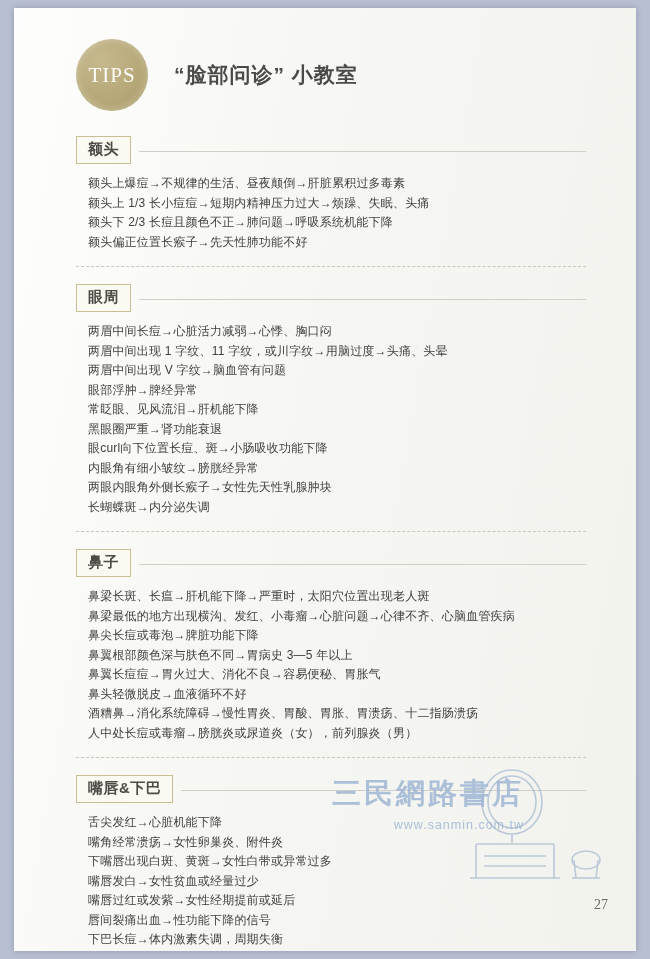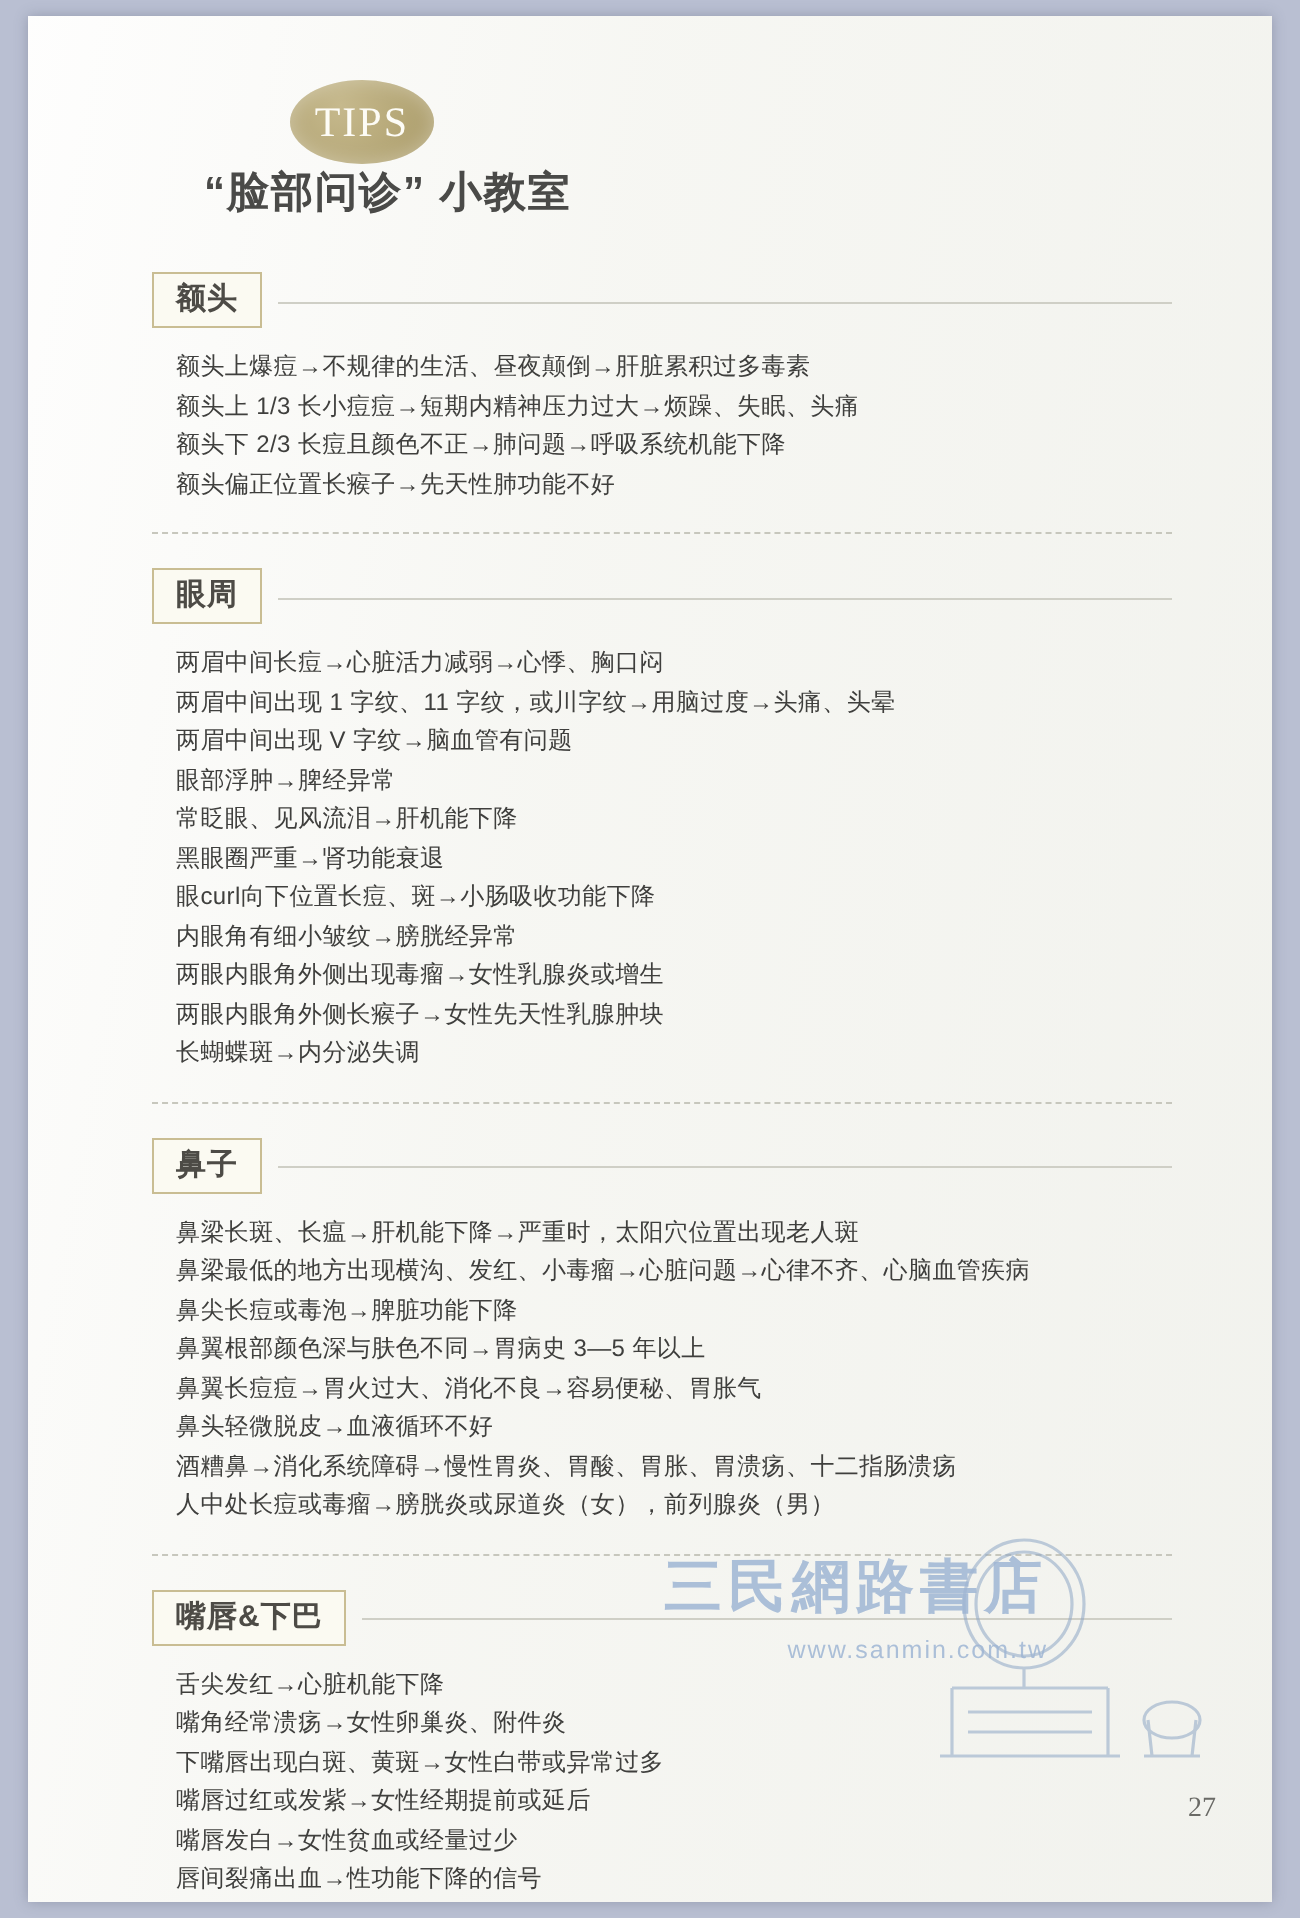--- a/index.html
+++ b/index.html
@@ -37,21 +37,20 @@
   }
 
   
   .header {
     position: absolute;
     left: 62px;
     top: 32px;
     height: 70px;
     display: flex;
     align-items: center;
-    flex-direction: column;
   }
   .tips-badge {
     width: 72px;
     height: 72px;
     border-radius: 50%;
     background: radial-gradient(circle at 35% 30%, #c6b98d 0%, #b6a878 55%, #a99a68 100%);
     display: flex;
     align-items: center;
     justify-content: center;
     color: #fdfcf6;
@@ -195,21 +194,20 @@
         </div>
         <div class="lines">
           <div class="line">两眉中间长痘→心脏活力减弱→心悸、胸口闷</div>
           <div class="line">两眉中间出现 1 字纹、11 字纹，或川字纹→用脑过度→头痛、头晕</div>
           <div class="line">两眉中间出现 V 字纹→脑血管有问题</div>
           <div class="line">眼部浮肿→脾经异常</div>
           <div class="line">常眨眼、见风流泪→肝机能下降</div>
           <div class="line">黑眼圈严重→肾功能衰退</div>
           <div class="line">眼curl向下位置长痘、斑→小肠吸收功能下降</div>
           <div class="line">内眼角有细小皱纹→膀胱经异常</div>
-          <div class="line">两眼内眼角外侧出现毒瘤→女性乳腺炎或增生</div>
           <div class="line">两眼内眼角外侧长瘊子→女性先天性乳腺肿块</div>
           <div class="line">长蝴蝶斑→内分泌失调</div>
         </div>
         <div class="divider"></div>
       </div>
 
       <div class="section">
         <div class="section-head">
           <span class="section-title">鼻子</span>
           <span class="section-rule"></span>
@@ -229,22 +227,22 @@
 
       <div class="section">
         <div class="section-head">
           <span class="section-title">嘴唇&amp;下巴</span>
           <span class="section-rule"></span>
         </div>
         <div class="lines">
           <div class="line">舌尖发红→心脏机能下降</div>
           <div class="line">嘴角经常溃疡→女性卵巢炎、附件炎</div>
           <div class="line">下嘴唇出现白斑、黄斑→女性白带或异常过多</div>
+          <div class="line">嘴唇发白→女性贫血或经量过少</div>
           <div class="line">嘴唇过红或发紫→女性经期提前或延后</div>
-          <div class="line">嘴唇发白→女性贫血或经量过少</div>
           <div class="line">唇间裂痛出血→性功能下降的信号</div>
           <div class="line">下巴长痘→体内激素失调，周期失衡</div>
 
         </div>
       </div>
 
     </div>
 
     <div class="illus">
       <svg width="160" height="120" viewBox="0 0 160 120" fill="none" stroke="#8fa7c6" stroke-width="1.6">

